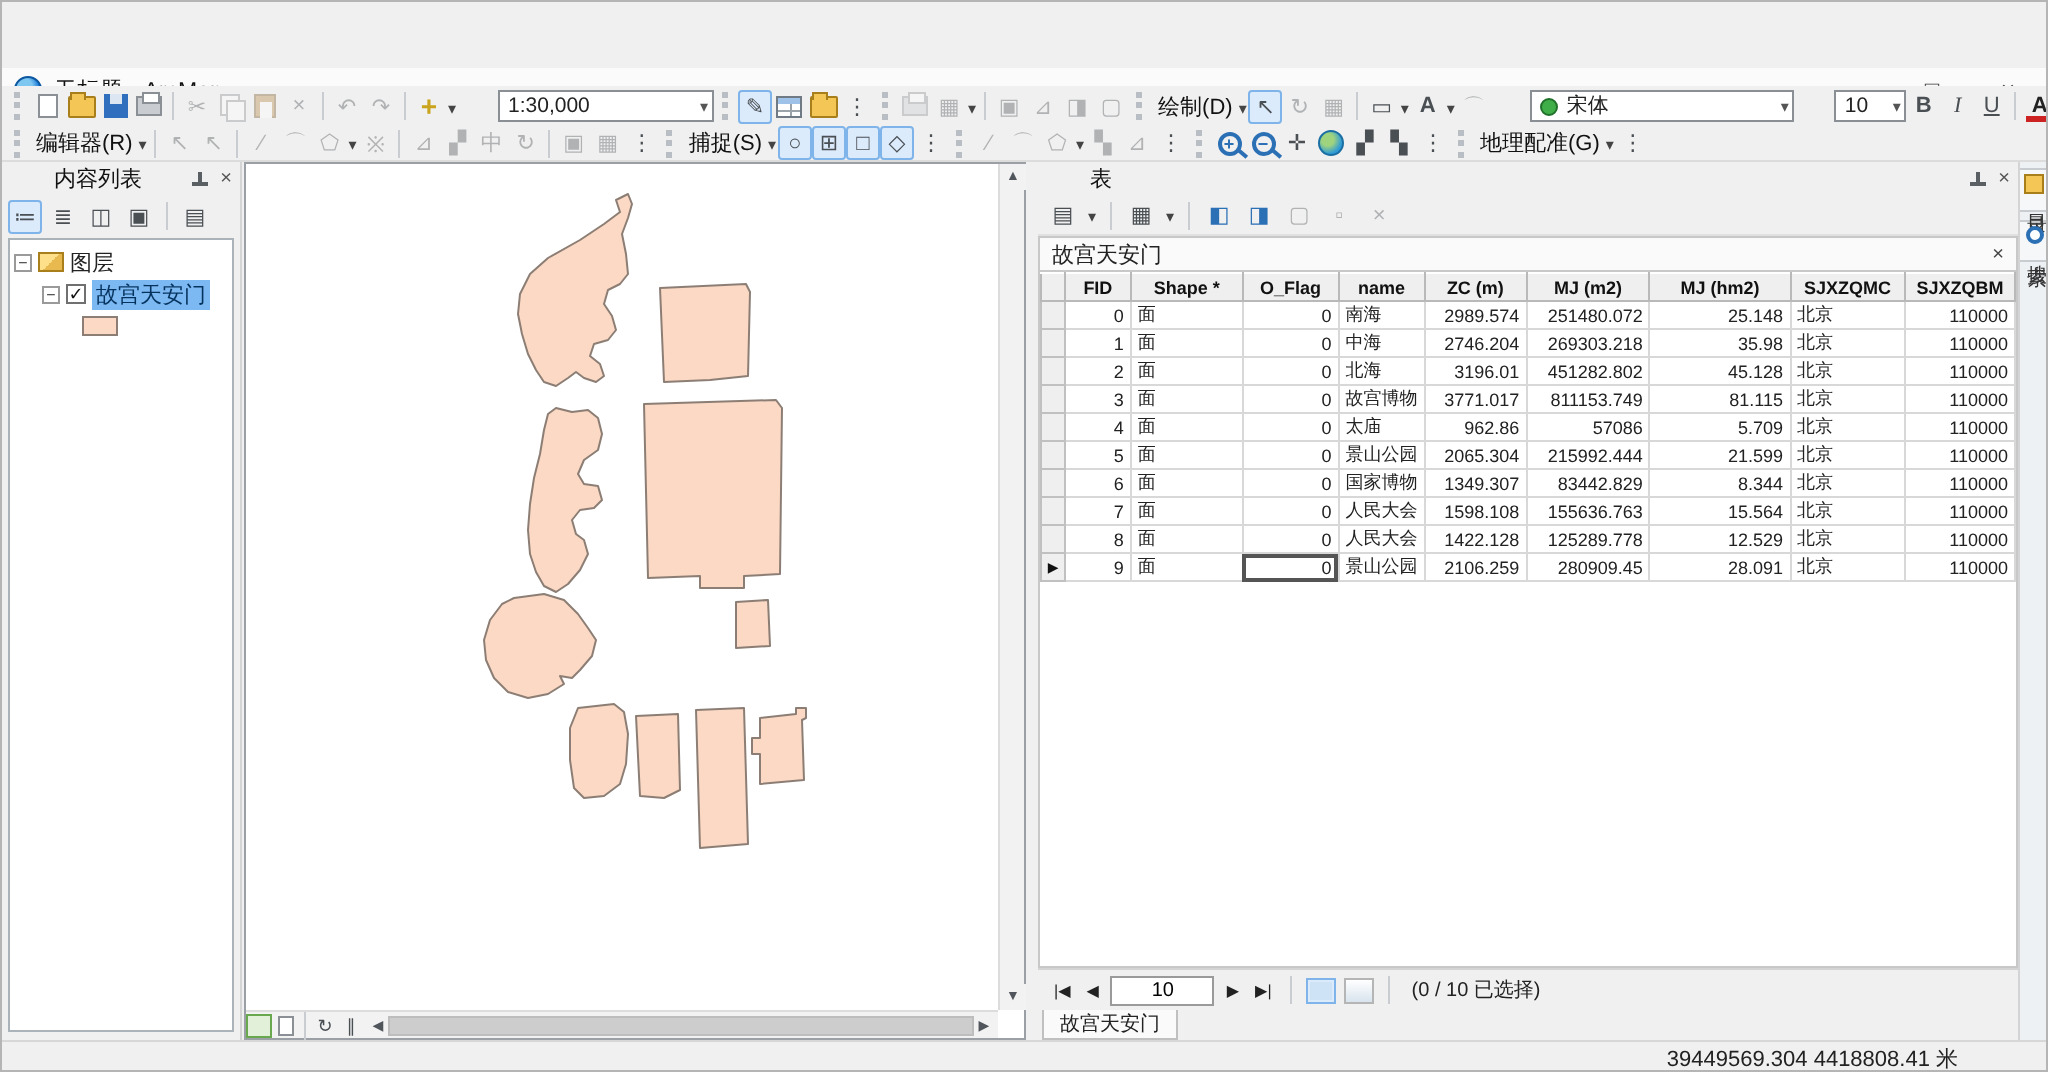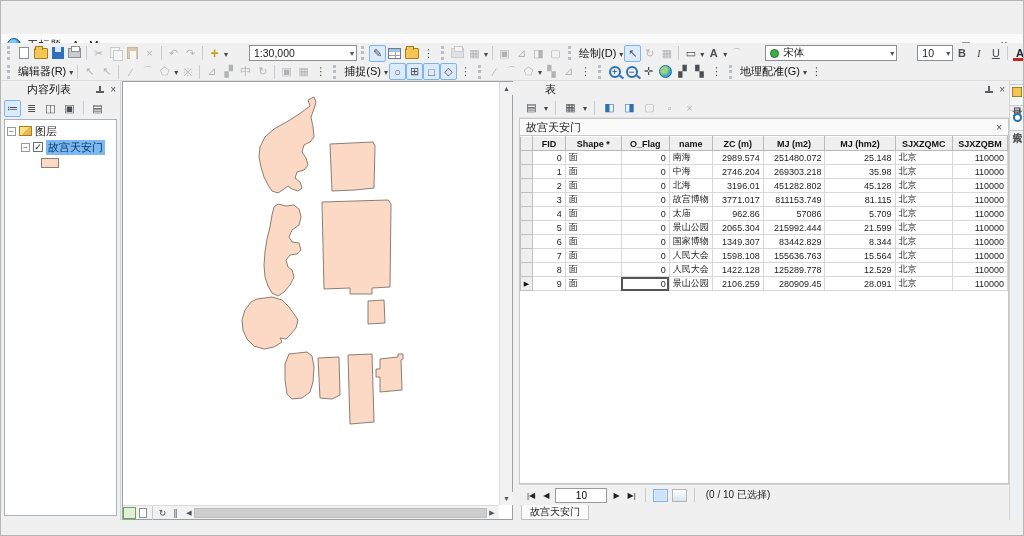--- a/index.html
+++ b/index.html
@@ -541,13 +541,16 @@
         <span class="sico"></span>
         <span class="vtext">目录</span>
       </div>
       <div class="stab">
         <span class="sico search"></span>
         <span class="vtext">搜索</span>
       </div>
     </div>
   </div>
 
+  <div class="statusbar">
+    <span class="coords">39449569.304  4418808.41 米</span>
+  </div>
 </div>
 
 </body></html>

